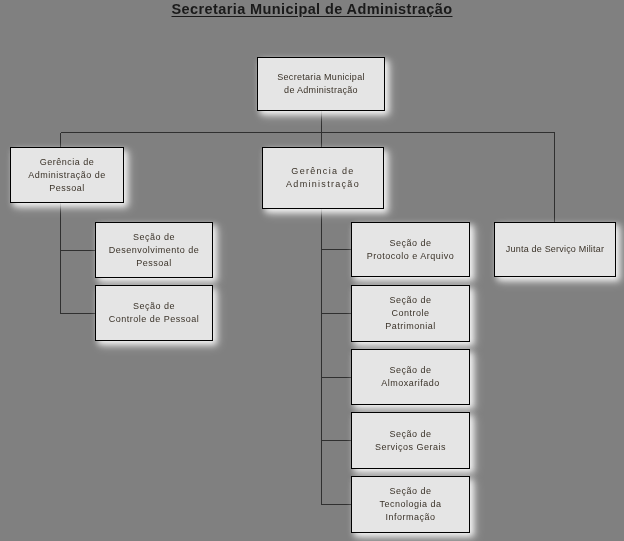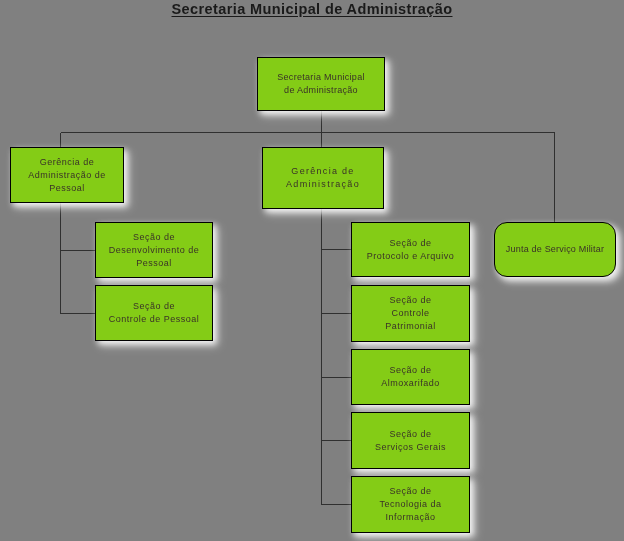--- a/index.html
+++ b/index.html
@@ -41,21 +41,21 @@
     left: 0;
     top: 0;
     width: 624px;
     height: 541px;
   }
 
   
   .node {
     position: absolute;
     box-sizing: border-box;
-    background: #84cc16;
+    background: #e5e5e5;
     border: 1px solid #000000;
     box-shadow: 3px 3px 6px rgba(255,255,255,0.85),
                 5px 5px 9px rgba(255,255,255,0.45);
     display: flex;
     align-items: center;
     justify-content: center;
     text-align: center;
     color: #3a3228;
     font-size: 9px;
     line-height: 13px;
@@ -68,21 +68,21 @@
     width: 100%;
     white-space: pre-line;
   }
 
   
   #node-root      { left: 257px; top: 57px;  width: 128px; height: 54px; }
 
   
   #node-ger-pessoal { left: 10px;  top: 147px; width: 114px; height: 56px; }
   #node-ger-adm     { left: 262px; top: 147px; width: 122px; height: 62px; }
-  #node-junta       { left: 494px; top: 222px; width: 122px; height: 55px; border-radius: 13px; }
+  #node-junta       { left: 494px; top: 222px; width: 122px; height: 55px; }
 
   
   #node-desenv   { left: 95px;  top: 222px; width: 118px; height: 56px; }
   #node-controle-pessoal { left: 95px; top: 285px; width: 118px; height: 56px; }
 
   
   #node-protocolo { left: 351px; top: 222px; width: 119px; height: 55px; }
   #node-patrim    { left: 351px; top: 285px; width: 119px; height: 57px; }
   #node-almox     { left: 351px; top: 349px; width: 119px; height: 56px; }
   #node-servicos  { left: 351px; top: 412px; width: 119px; height: 57px; }

